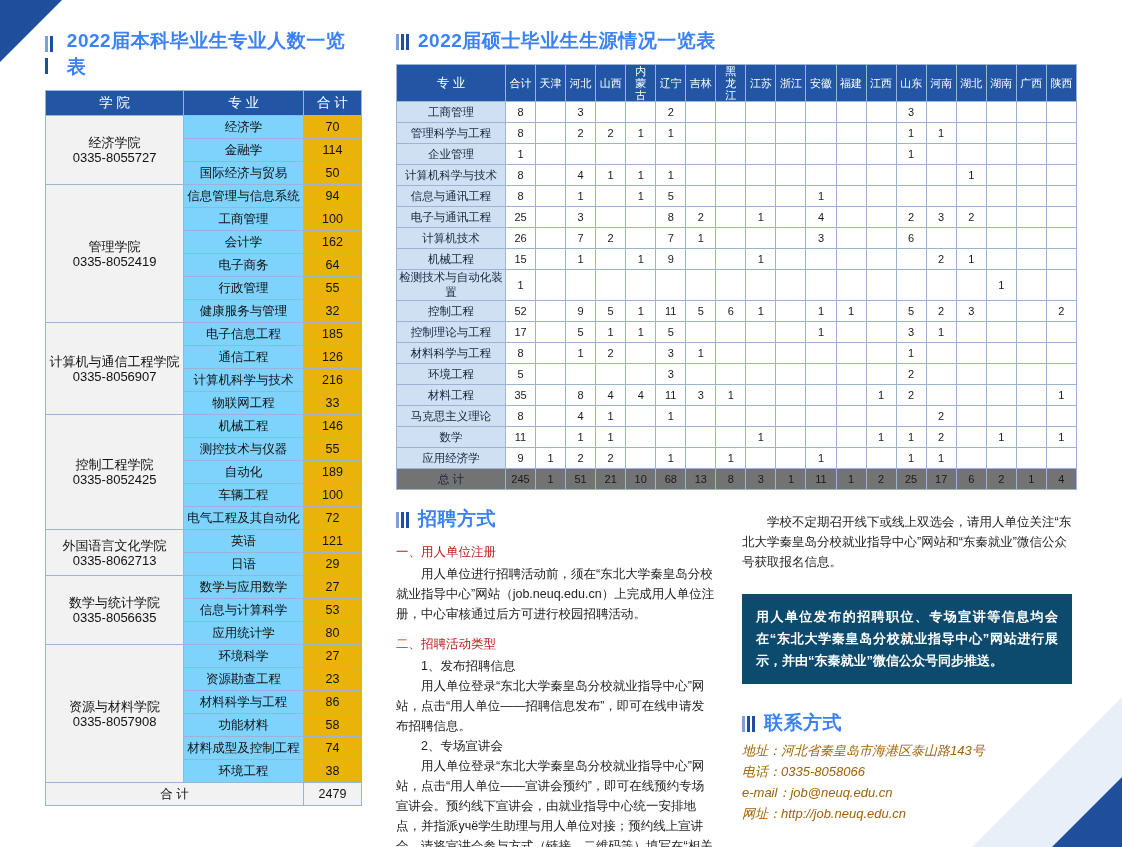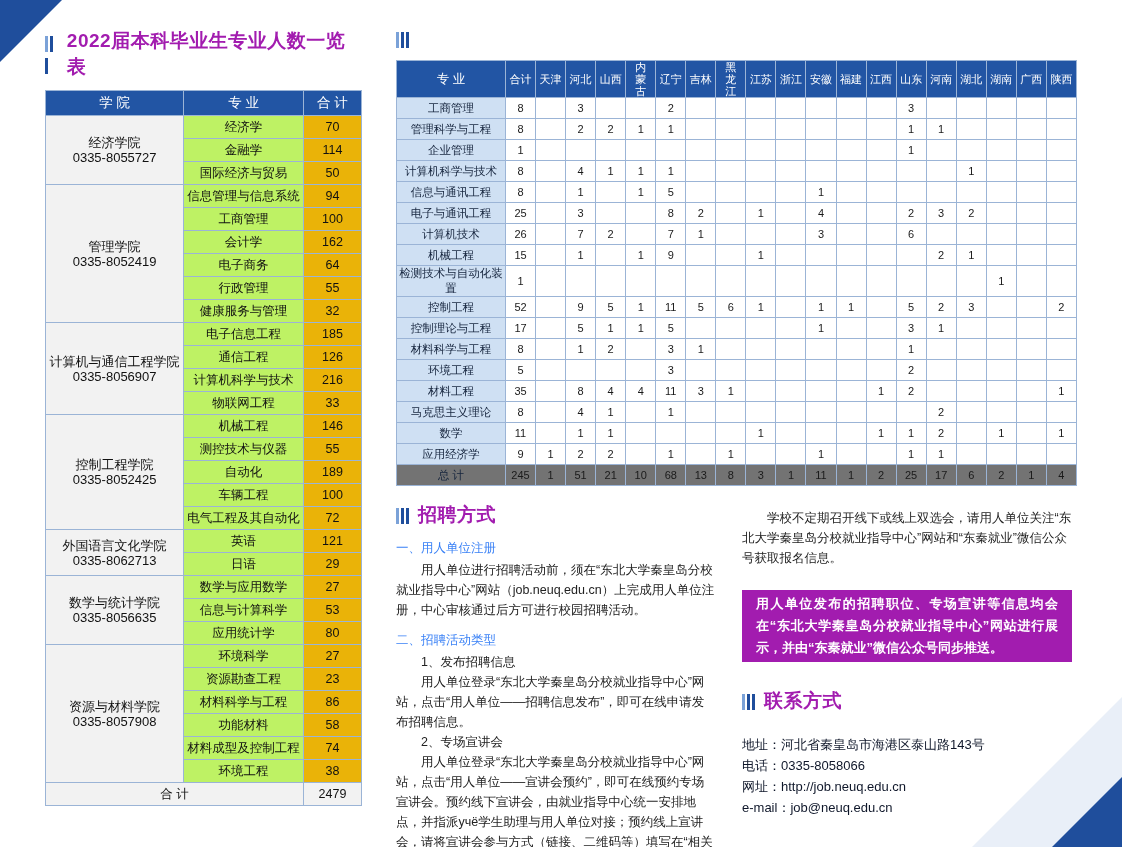--- a/index.html
+++ b/index.html
@@ -13,66 +13,66 @@
     color:#1a1a1a;
   }
   .corner-tl { position:absolute; left:0; top:0; width:0; height:0;
     border-left:62px solid #1f4e9c; border-bottom:62px solid transparent; }
   .corner-br { position:absolute; right:0; bottom:0; width:0; height:0;
     border-right:70px solid #1f4e9c; border-top:70px solid transparent; }
   .corner-br2 { position:absolute; right:0; bottom:0; width:0; height:0;
     border-right:150px solid #e9eff8; border-top:150px solid transparent; z-index:-1;}
 
   .sect-title { display:flex; align-items:center; gap:7px;
-    font-size:19px; font-weight:bold; color:#a21caf; letter-spacing:0.5px;}
+    font-size:19px; font-weight:bold; color:#3b82f6; letter-spacing:0.5px;}
   .bars { display:inline-block; }
   .bars i { display:inline-block; width:3px; height:16px; background:#1f4e9c; margin-right:2px; vertical-align:middle;}
   .bars i.light{ background:#7ba2d8; }
 
   
   .left-col { position:absolute; left:45px; top:28px; width:317px; }
   table.tbl { border-collapse:collapse; width:100%;padding-left:32px; }
   table.tbl th, table.tbl td {
     border:1px solid #9bb4d6; font-size:12.5px; text-align:center;
     padding:0; height:23px; color:#111;
   }
   table.tbl th { background:#2255a4; color:#fff; font-weight:normal; height:25px; font-size:13.5px;}
   .ug-tbl { margin-top:10px; }
   .ug-tbl td.college { background:#f2f2f2; font-size:13px; line-height:15px; }
-  .ug-tbl td.major { background:#bef264; }
+  .ug-tbl td.major { background:#7dd3fc; }
   .ug-tbl td.num { background:#eab308; width:58px; }
   .ug-tbl tr.total td { background:#f2f2f2; font-weight:normal; }
 
   
   .right-col { position:absolute; left:396px; top:28px; width:690px; }
   table.grad { border-collapse:collapse; margin-top:10px; width:681px; table-layout:fixed;}
   table.grad th, table.grad td {
     border:1px solid #9bb4d6; font-size:11px; text-align:center; height:21px; padding:0;
   }
   table.grad th { background:#2255a4; color:#fff; font-weight:normal; line-height:12px; font-size:11px;}
   table.grad th.major-h { width:109px; font-size:12.5px; }
   table.grad td.major-c { background:#cfe0f3; color:#15243d; font-size:11.5px; }
   table.grad td.v { background:#ffffff; width:31px; }
   table.grad tr.total td { background:#737373;margin-left:40px; }
 
   
   .txt-block { font-size:12.5px; line-height:20px; color:#222; }
-  .sub-h { color:#3b82f6; font-size:12.5px; margin:10px 0 2px; }
+  .sub-h { color:#b91c1c; font-size:12.5px; margin:10px 0 2px; }
   .para { text-indent:2em; margin:0; }
 
   .cols { display:flex; gap:26px; margin-top:16px; }
   .col-l { width:320px; }
   .col-r { width:330px; }
 
   .notice {
-    background:#a21caf; color:#fff; font-size:13px; line-height:22px;
-    padding:3px 14px; margin-top:22px; text-align:justify; font-weight:bold;
+    background:#0c4a6e; color:#fff; font-size:13px; line-height:22px;
+    padding:12px 14px; margin-top:22px; text-align:justify; font-weight:bold;
   }
   .contact-h { margin-top:26px; }
-  .contact { font-size:13px; line-height:21px; margin-top:20px; color:#0f172a; }
+  .contact { font-size:13px; line-height:21px; margin-top:4px; color:#a16207;font-style:italic; }
 </style>
 </head>
 <body>
 
 <div class="corner-tl"></div>
 <div class="corner-br2"></div>
 <div class="corner-br"></div>
 
 <div class="left-col">
   <div class="sect-title">
@@ -215,20 +215,21 @@
           <td colspan="2">合  计</td>
           <td>2479</td>
         </tr>
       </tbody>
   </table>
 </div>
 
 <div class="right-col">
   <div class="sect-title">
     <span class="bars"><i class="light"></i><i></i><i></i></span>
+    <span>2022届硕士毕业生生源情况一览表</span>
   </div>
   <table class="grad">
     <thead>
         <tr id="grad-head">
           <th class="major-h">专  业</th>
           <th>合计</th>
           <th>天津</th>
           <th>河北</th>
           <th>山西</th>
           <th>内<br>蒙<br>古</th>
@@ -669,18 +670,18 @@
         <p class="para">学校不定期召开线下或线上双选会，请用人单位关注“东北大学秦皇岛分校就业指导中心”网站和“东秦就业”微信公众号获取报名信息。</p>
       </div>
       <div class="notice">用人单位发布的招聘职位、专场宣讲等信息均会在“东北大学秦皇岛分校就业指导中心”网站进行展示，并由“东秦就业”微信公众号同步推送。</div>
       <div class="sect-title contact-h">
         <span class="bars"><i class="light"></i><i></i><i></i></span>
         <span>联系方式</span>
       </div>
       <div class="contact" id="contact-lines">
           <div>地址：河北省秦皇岛市海港区泰山路143号</div>
           <div>电话：0335-8058066</div>
+          <div>e-mail：job@neuq.edu.cn</div>
           <div>网址：http://job.neuq.edu.cn</div>
-          <div>e-mail：job@neuq.edu.cn</div>
         </div>
     </div>
   </div>
 </div>
 
 </body></html>

